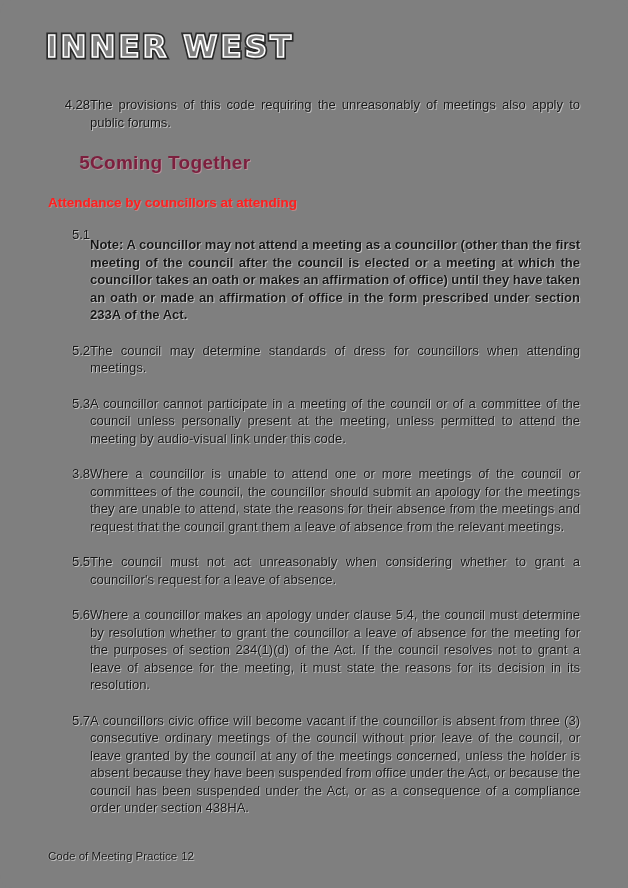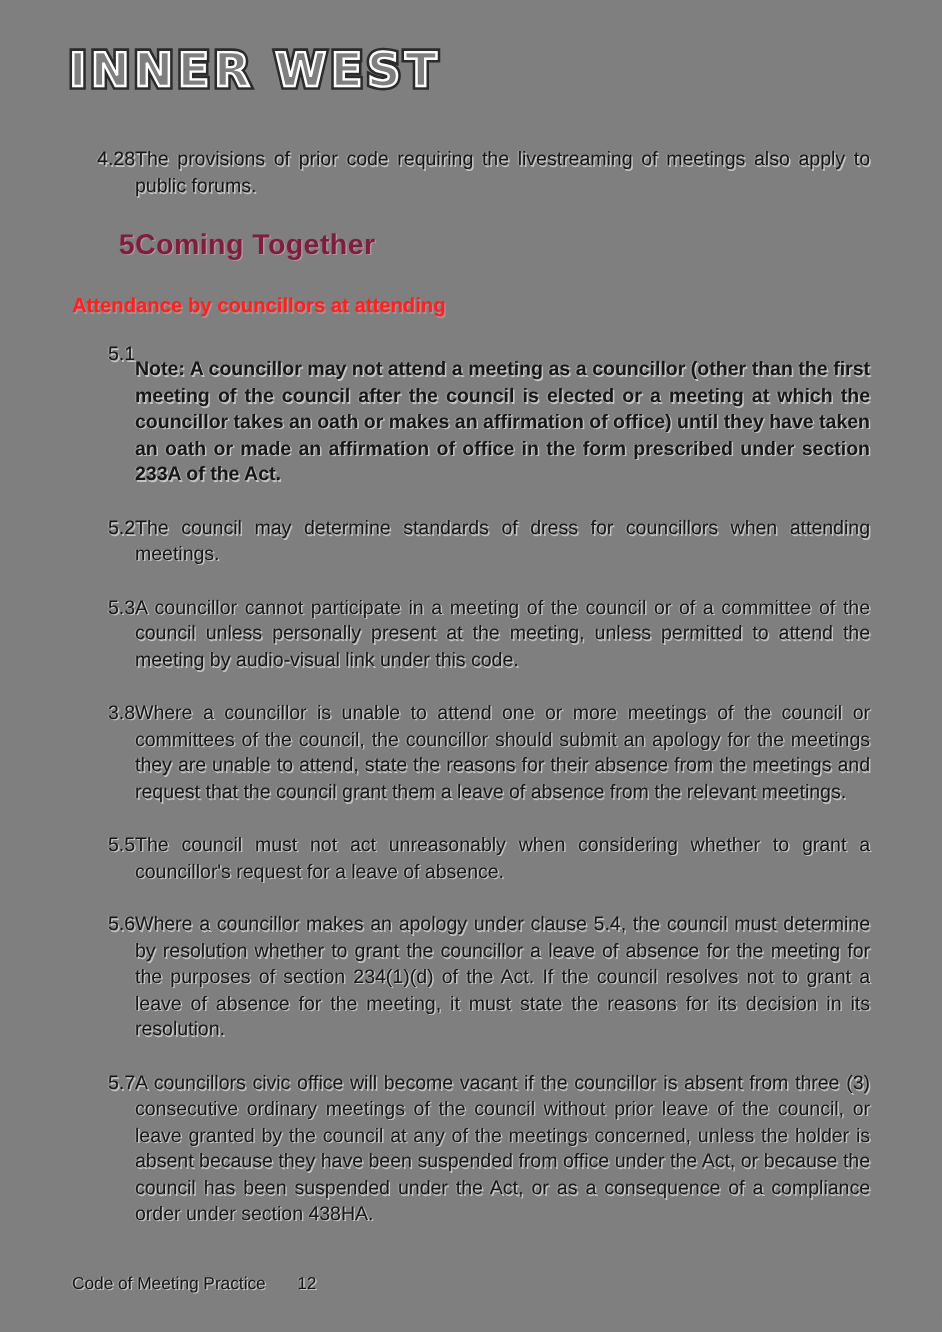--- a/index.html
+++ b/index.html
@@ -20,37 +20,37 @@
   .num{flex:none;width:42px;font-size:13px;line-height:17.5px;text-align:right;}
   .body-col{flex:1;font-size:13px;line-height:17.5px;text-align:justify;}
   .section-heading{display:flex;align-items:baseline;margin:20px 0 0 0;
     font-size:19px;font-weight:bold;letter-spacing:0.3px;
     color:#7c1f3e;text-shadow:1px 1px 0 rgba(222,160,175,0.55);}
   .section-heading .num{width:42px;font-size:19px;line-height:24px;}
   .sub-heading{margin:20px 0 16px 0;font-size:13.5px;font-weight:bold;
     color:#ff1f1f;text-shadow:1px 1px 0 rgba(255,150,150,0.45);}
   .note{margin-top:10px;font-weight:bold;text-align:justify;}
   .footer{position:absolute;left:48px;bottom:26px;font-size:11.5px;}
-  .footer .page-no{margin-left:21px;}
+  .footer .page-no{margin-left:4px;}
 </style>
 </head>
 <body>
 
 <div class="page">
 
   <svg class="logo" width="270" height="40" viewBox="0 0 270 40" aria-hidden="true">
     <g font-family="DejaVu Sans, sans-serif" font-weight="bold" font-size="31" letter-spacing="3">
       <text x="0" y="31" fill="none" stroke="#2b2b2b" stroke-width="5">INNER WEST</text>
       <text x="0" y="31" fill="#7f7f7f" stroke="#ffffff" stroke-width="1.6">INNER WEST</text>
     </g>
   </svg>
 
   <div class="intro-row emboss">
     <div class="num">4.28</div>
-    <div class="body-col">The provisions of prior code requiring the livestreaming of meetings also apply to public forums.</div>
+    <div class="body-col">The provisions of this code requiring the unreasonably of meetings also apply to public forums.</div>
   </div>
 
   <div class="section-heading">
     <div class="num">5</div>
     <div>Coming Together</div>
   </div>
 
   <div class="sub-heading">Attendance by councillors at attending</div>
 
   <div id="clauses">

